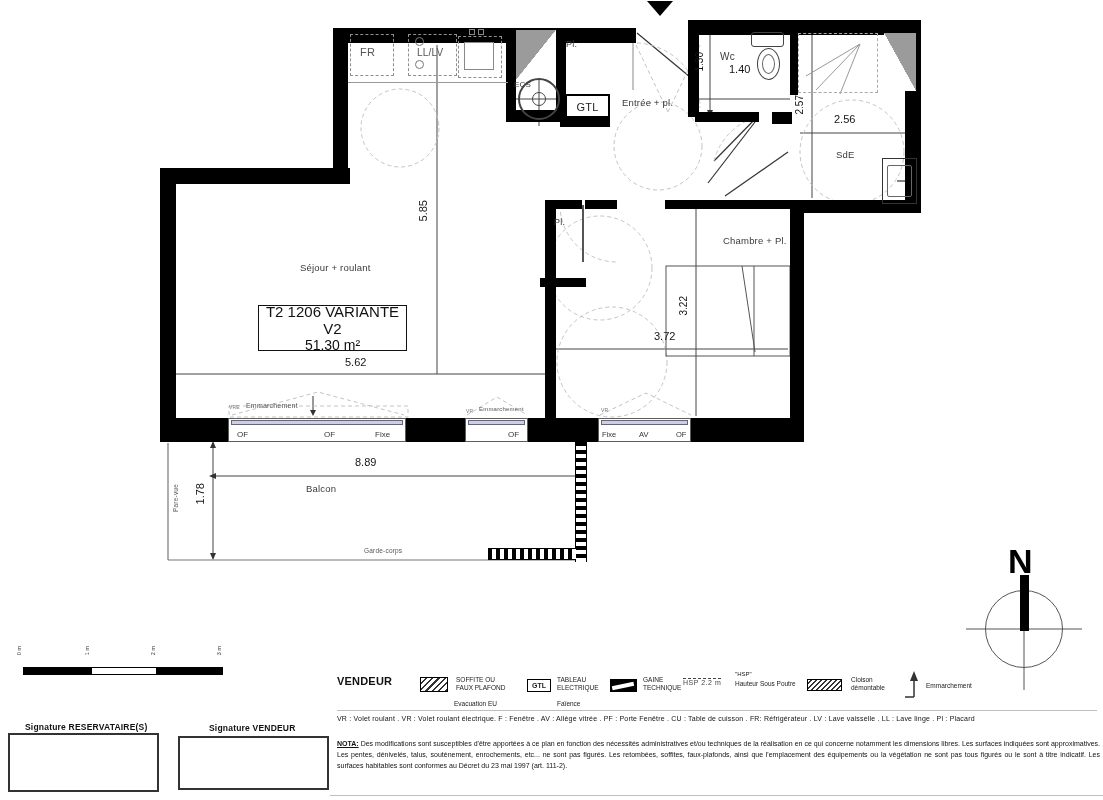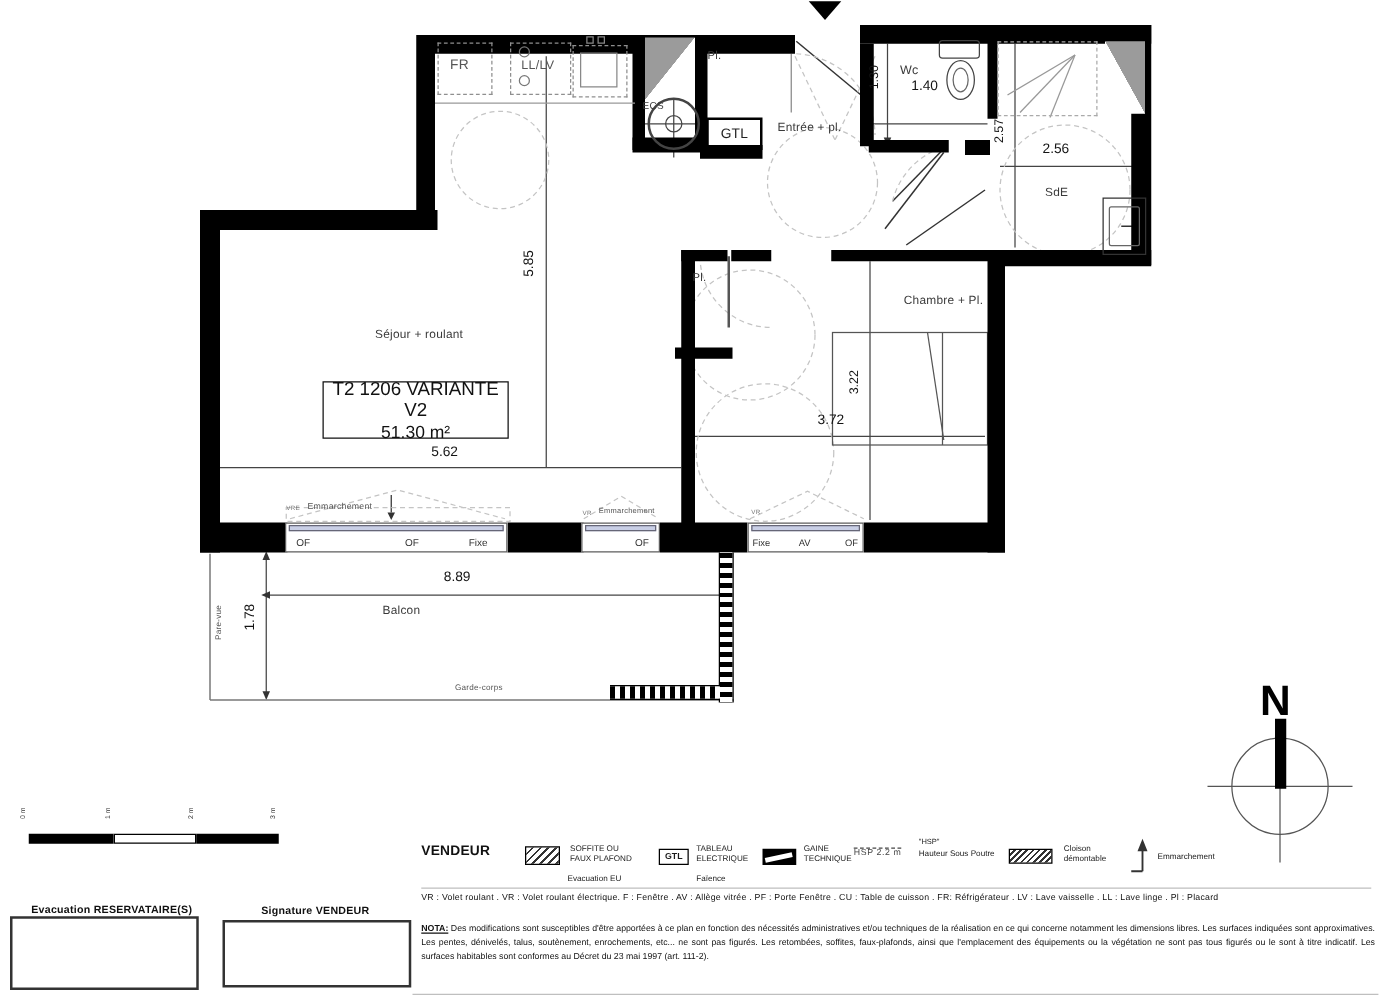--- a/index.html
+++ b/index.html
@@ -276,18 +276,18 @@
   <div class="leg" style="left:926px;top:682px">Emmarchement</div>
 
   <div class="rule" style="left:337px;top:710px;width:760px;height:1px"></div>
   <div class="lbl" style="left:337px;top:715px;font-size:7px;color:#111">VR : Volet roulant . VR : Volet roulant électrique. F : Fenêtre . AV : Allège vitrée . PF : Porte Fenêtre . CU : Table de cuisson . FR: Réfrigérateur . LV : Lave vaisselle . LL : Lave linge . Pl : Placard</div>
 
   <div class="nota" style="left:337px;top:739px;width:763px">
     <span style="font-weight:700;text-decoration:underline">NOTA:</span><span> Des modifications sont susceptibles d'être apportées à ce plan en fonction des nécessités administratives et/ou techniques de la réalisation en ce qui concerne notamment les dimensions libres. Les surfaces indiquées sont approximatives. Les pentes, dénivelés, talus, soutènement, enrochements, etc... ne sont pas figurés. Les retombées, soffites, faux-plafonds, ainsi que l'emplacement des équipements ou la végétation ne sont pas tous figurés ou le sont à titre indicatif. Les surfaces habitables sont conformes au Décret du 23 mai 1997 (art. 111-2).</span>
   </div>
   <div class="rule" style="left:330px;top:795px;width:773px;height:1px"></div>
 
-  <div class="lbl" style="left:25px;top:722px;font-size:8.5px;font-weight:700;color:#111">Evacuation RESERVATAIRE(S)</div>
+  <div class="lbl" style="left:25px;top:722px;font-size:8.5px;font-weight:700;color:#111">Signature RESERVATAIRE(S)</div>
   <div class="sigbox" style="left:8px;top:733px;width:147px;height:55px"></div>
   <div class="lbl" style="left:209px;top:723px;font-size:8.5px;font-weight:700;color:#111">Signature VENDEUR</div>
   <div class="sigbox" style="left:178px;top:736px;width:147px;height:50px"></div>
 
 </div>
 
 </body></html>

